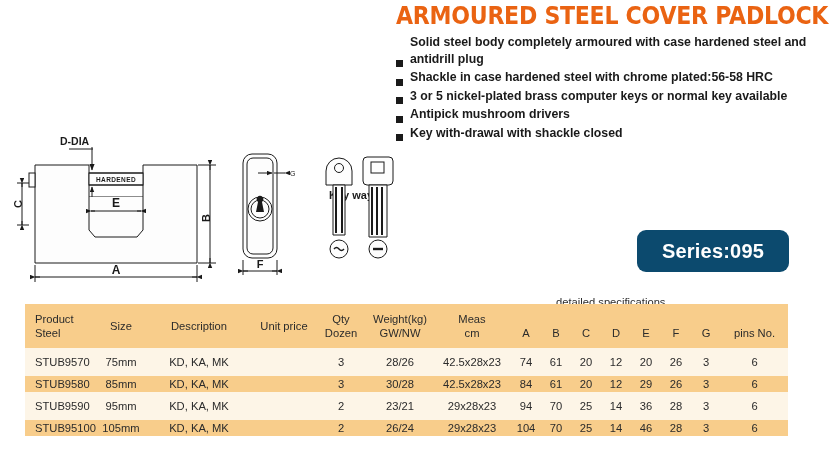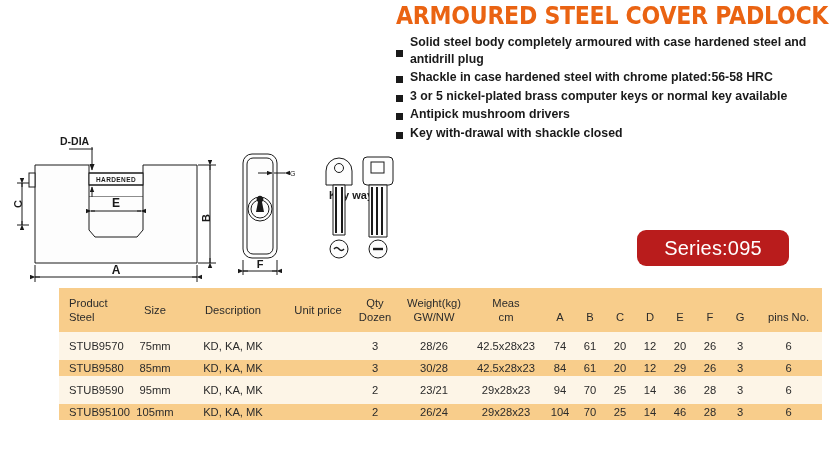--- a/index.html
+++ b/index.html
@@ -32,21 +32,21 @@
 
   
   .features {
     position: absolute;
     left: 396px;
     top: 34px;
     width: 430px;
   }
   .feature-row {
     display: flex;
-    align-items: center;
+    align-items: flex-end;
     margin-bottom: 2px;
   }
   .bullet {
     width: 7px;
     height: 7px;
     background: #1a1a1a;
     margin-right: 7px;
     margin-top: 5px;
     flex: 0 0 auto;
   }
@@ -57,29 +57,29 @@
     line-height: 16.5px;
     font-family: "Liberation Sans", sans-serif;
   }
 
   
   .series-badge {
     position: absolute;
     left: 637px;
     top: 230px;
     width: 152px;
-    height: 36px;
-    background: #b91c1c;
+    height: 42px;
+    background: #0c4a6e;
     border-radius: 9px;
     display: flex;
     align-items: center;
     justify-content: center;
     color: #ffffff;
     font-size: 20px;
-    font-weight: normal;
+    font-weight: bold;
     font-family: "Liberation Sans", sans-serif;
     letter-spacing: 0.2px;
   }
 
   
   .drawing {
     position: absolute;
     left: 0px;
     top: 125px;
     width: 400px;
@@ -93,25 +93,24 @@
     font-weight: bold;
     color: #1a1a1a;
     font-family: "Liberation Sans", sans-serif;
     margin-top: 39px;
   }
 
   
   .spec-table {
     position: absolute;
     left: 25px;
-    top: 288px;
+    top: 304px;
     width: 763px;
     border-collapse: collapse;
     table-layout: fixed;
-    margin-left: 34px;
   }
   .spec-table td, .spec-table th {
     padding: 0;
     margin: 0;
     font-weight: normal;
     font-size: 11.2px;
     color: #2b2b2b;
     font-family: "Liberation Sans", sans-serif;
   }
   .hdr-row td {

